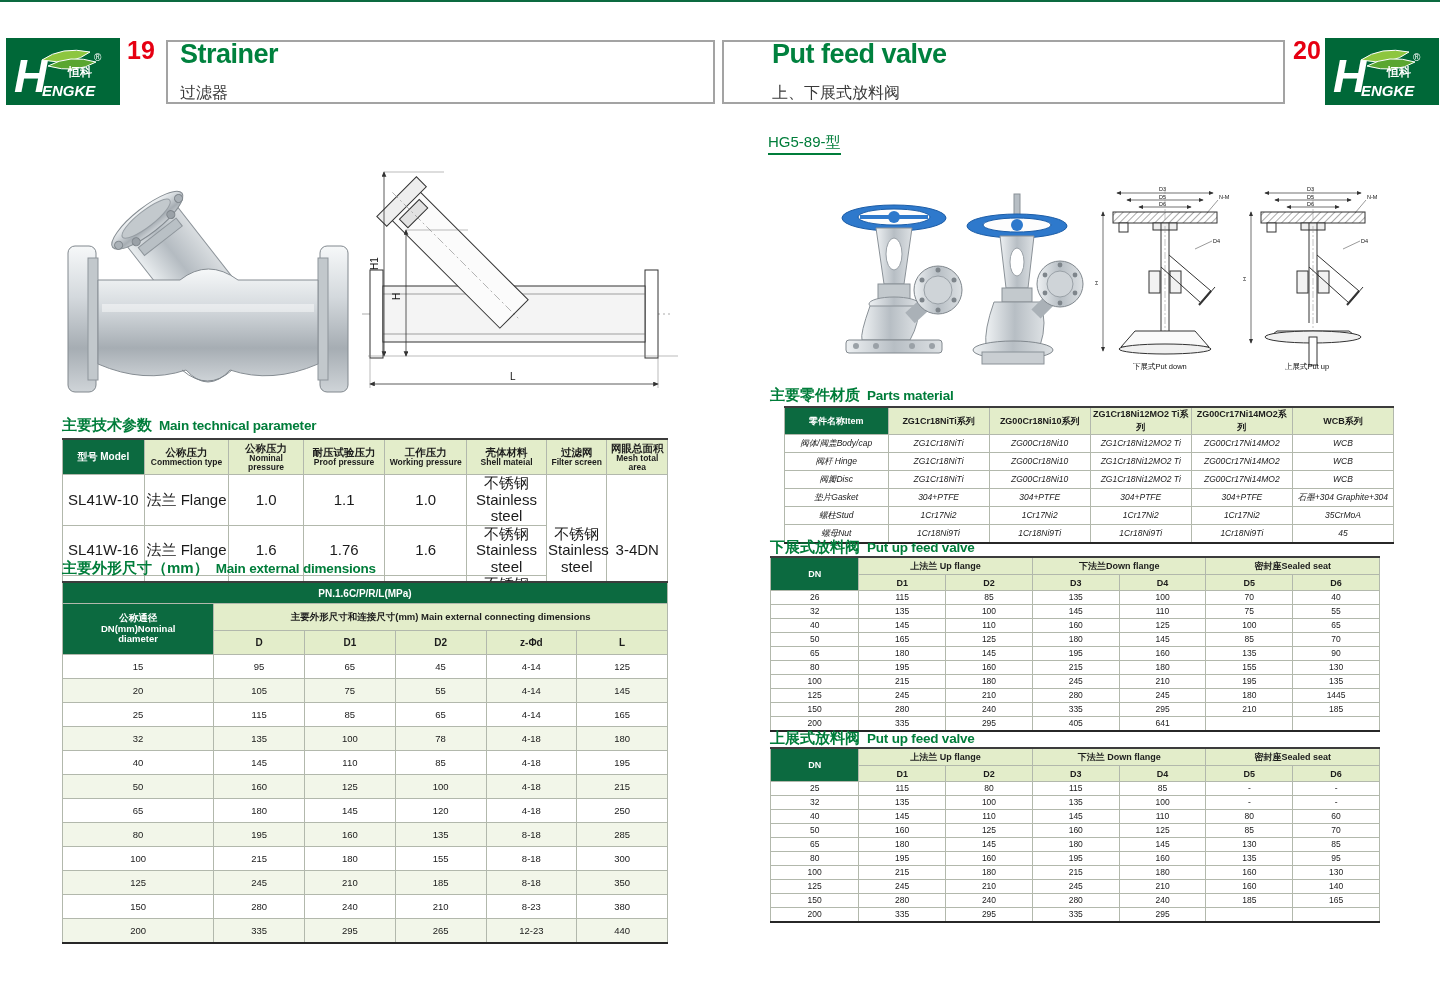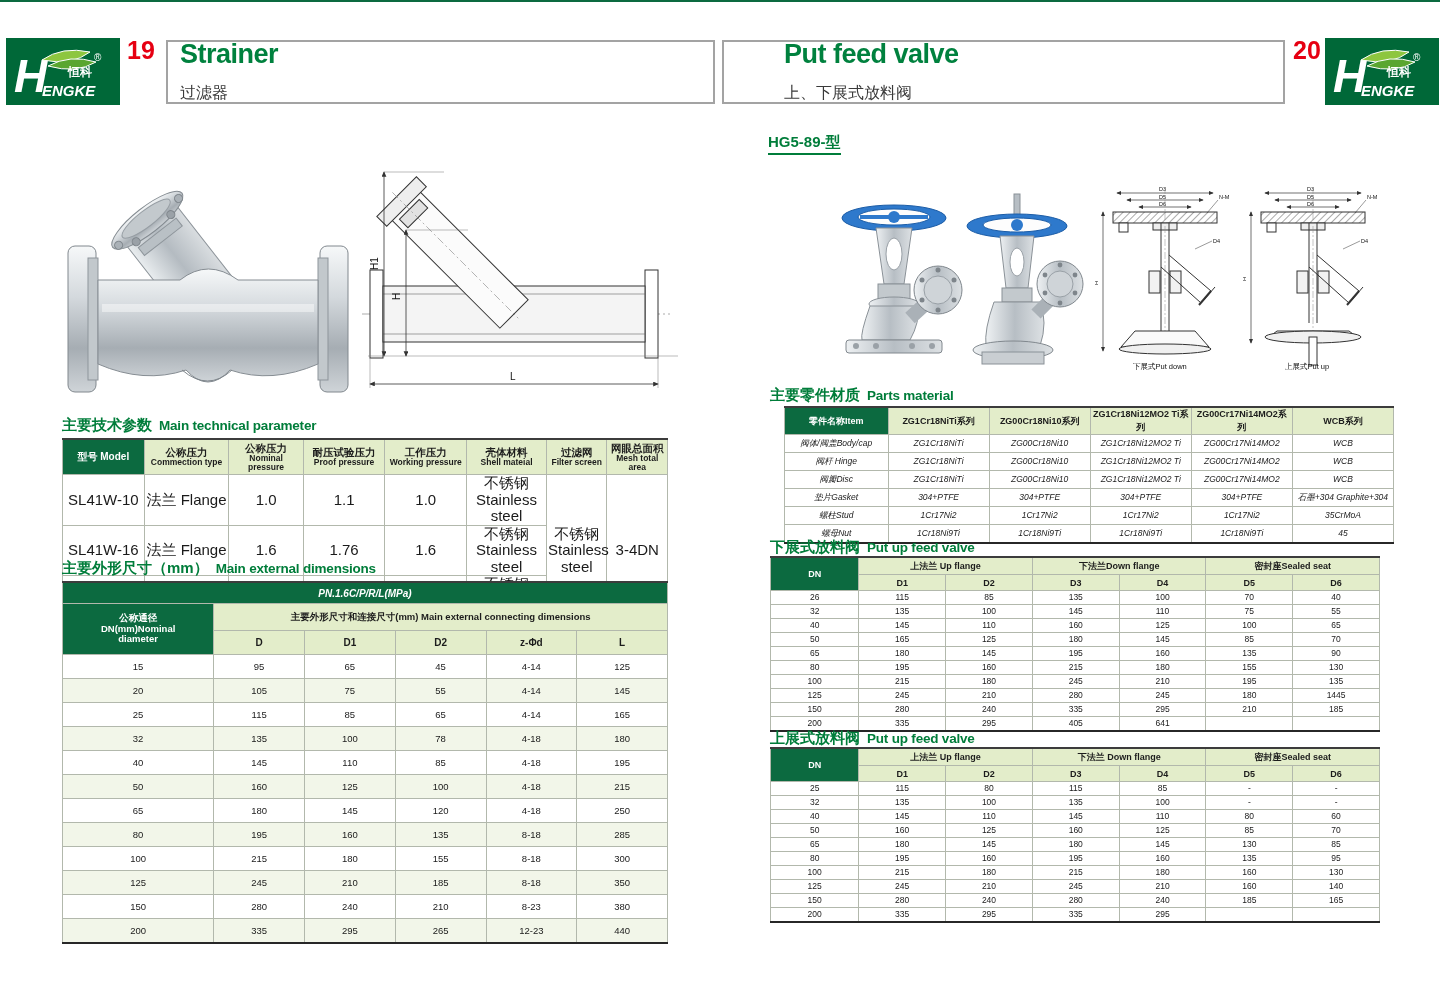--- a/index.html
+++ b/index.html
@@ -12,37 +12,37 @@
   .page-num{font-size:25px;font-weight:800;color:#e60012;line-height:1;}
   .title-box{border:2px solid #a3a3a3;background:#fff;box-sizing:border-box;display:flex;flex-direction:column;justify-content:center;}
   .big-title-en{font-size:27px;font-weight:800;color:#00813e;letter-spacing:-0.5px;line-height:1.05;}
   .big-title-zh{font-size:16px;color:#3a3a3a;margin-top:15px;}
   .green-rule{background:#0c6a40;height:2px;width:1440px;}
 
   
   .sec-title{display:flex;gap:7px;align-items:baseline;white-space:nowrap;}
   .sec-zh{font-size:15px;font-weight:bold;color:#007d3a;}
   .sec-en{font-size:13.5px;font-weight:800;color:#007d3a;letter-spacing:-0.2px;}
-  .hg-title{font-size:15px;font-weight:700;color:#007d3a;border-bottom:2px solid #007d3a;display:inline-block;padding-bottom:1px;}
+  .hg-title{font-size:15px;font-weight:400;color:#007d3a;border-bottom:2px solid #007d3a;display:inline-block;padding-bottom:1px;}
 
   
   table.t{border-collapse:collapse;table-layout:fixed;width:100%;
           border:1px solid #9aa09a;border-top:2px solid #3c3c3c;border-bottom:2px solid #272727;}
   table.t th,table.t td{border:1px solid #b2b8ac;padding:0 1px;text-align:center;vertical-align:middle;}
   table.t th{background:#e3edca;font-weight:bold;color:#1c1c1c;}
   table.t th.dark{background:#0c6a40;color:#fff;}
   table.t td{background:#fff;white-space:pre-line;}
   .h-zh{font-size:10.5px;line-height:1.15;}
   .h-en{font-size:8.5px;font-weight:bold;line-height:1.1;}
 
   
   #table1 th{height:34px;font-size:10px;}
   #table1 td{height:23px;font-size:15px;line-height:1.1;}
   
-  #table2 .pnrow th{height:20px;font-size:10px;font-style:italic;}
+  #table2 .pnrow th{height:20px;font-size:10px;}
   #table2 .h2row th{height:26px;font-size:9.5px;white-space:pre-line;line-height:1.15;}
   #table2 .h3row th{height:23px;font-size:10px;}
   #table2 td{height:23px;font-size:9.5px;}
   #table2 tbody tr:nth-child(even) td{background:#f2f6e9;}
   
   #parts th{height:20px;font-size:9px;}
   #parts td{height:17px;font-size:8.5px;line-height:1.05;font-style:italic;}
   
   .flangeT .g1 th{height:16px;font-size:9px;}
   .flangeT .g2 th{height:15px;font-size:9px;}
@@ -65,21 +65,21 @@
     <text x="36" y="58" font-size="15" font-weight="bold" font-style="italic" fill="#fff">ENGKE</text>
   </svg>
 </div>
 <div class="abs page-num" style="left:127px;top:38px;">19</div>
 
 <div class="abs title-box" style="left:166px;top:40px;width:549px;height:64px;padding-left:12px;">
   <div class="big-title-en">Strainer</div>
   <div class="big-title-zh">过滤器</div>
 </div>
 
-<div class="abs title-box" style="left:722px;top:40px;width:563px;height:64px;padding-left:60px;">
+<div class="abs title-box" style="left:722px;top:40px;width:563px;height:64px;padding-left:48px;">
   <div class="big-title-en">Put feed valve</div>
   <div class="big-title-zh">上、下展式放料阀</div>
 </div>
 <div class="abs page-num" style="left:1293px;top:38px;">20</div>
 <div class="abs logo-box" style="left:1325px;top:38px;">
   <svg width="114" height="67" viewBox="0 0 114 67">
     <text x="8" y="54" font-size="46" font-weight="bold" font-style="italic" fill="#fff">H</text>
     <path d="M36 22 Q56 8 84 14 Q66 28 36 22 Z" fill="#8dc63f" stroke="#fff" stroke-width="1"></path>
     <path d="M42 28 Q64 16 90 24 Q70 36 42 28 Z" fill="#5aa630" stroke="#fff" stroke-width="1"></path>
     <text x="88" y="23" font-size="10" fill="#fff">®</text>

